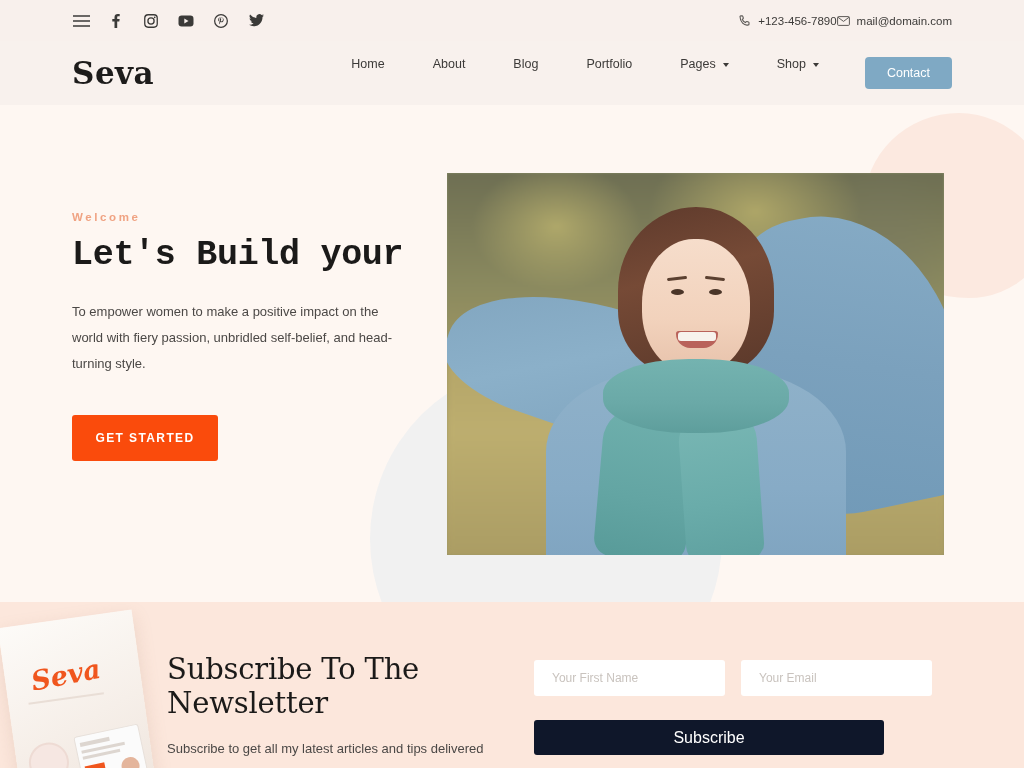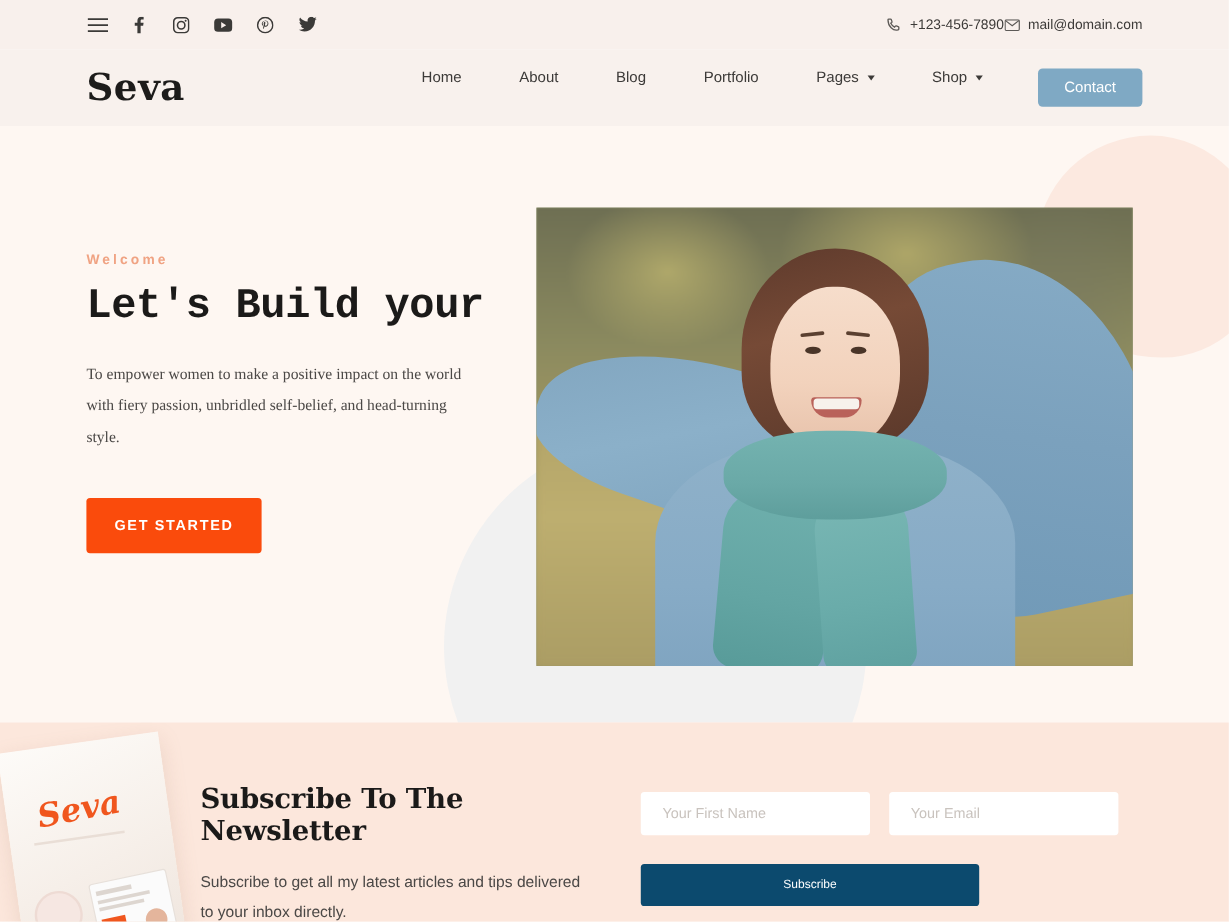--- a/index.html
+++ b/index.html
@@ -75,21 +75,21 @@
   .eyebrow{
     font-size:11.5px; color:#F0A383; letter-spacing:2.6px; font-weight:600;
     margin-bottom:10px;
   }
   .hero-h1{
     font-family:Liberation Mono, monospace;
     font-size:35px; line-height:1.26; color:#1b1a19; font-weight:700;
     letter-spacing:-0.3px; margin-bottom:22px;
   }
   .hero-p{
-    font-size:13px; line-height:2.0; color:#4b4846; width:330px;font-family:Liberation Serif, serif;
+    font-size:13px; line-height:2.0; color:#4b4846; width:330px;
   }
   .btn-started{
     margin-top:38px; background:#FA4B0C; color:#fff; border:none;
     font-size:12px; letter-spacing:1.4px; font-weight:600;
     font-family:"Liberation Sans", sans-serif;
     width:146px; height:46px; border-radius:3px; cursor:pointer;
   }
 
   .hero-photo{
     position:absolute; left:447px; top:68px; width:497px; height:382px;
@@ -205,36 +205,36 @@
   }
   .mag-tab i{ position:absolute; display:block; background:#ddd6d0; }
   .mag-tab .r1{ left:4px; top:6px; width:30px; height:4px; }
   .mag-tab .r2{ left:4px; top:14px; width:44px; height:3px; }
   .mag-tab .r3{ left:4px; top:20px; width:38px; height:3px; }
   .mag-tab .sw{ left:4px; top:30px; width:20px; height:14px; background:#F0561E; }
   .mag-tab .av{ left:40px; top:30px; width:18px; height:18px; border-radius:50%; background:#e4b59c; }
 
   .news-text{ position:absolute; left:167px; top:50px; width:330px; }
   .news-h{
-    font-family:"DejaVu Serif", serif; font-size:23px; font-weight:700;
+    font-family:"DejaVu Serif", serif; font-size:29px; font-weight:400;
     color:#1b1a19; margin-bottom:16px; letter-spacing:-0.2px;
   }
   .news-p{ font-size:13px; line-height:1.95; color:#4b4846; }
 
   .news-form{ position:absolute; left:534px; top:58px; width:318px; }
   .row{ display:flex; gap:16px; }
   .row input{
     flex:1; height:36px; border:none; background:#FFFFFF; border-radius:3px;
     padding:0 18px; font-size:12px; color:#3c3a38;
     font-family:"Liberation Sans", sans-serif; outline:none;
   }
   .row input::placeholder{ color:#c9c3be; }
   .btn-subscribe{
-    margin-top:24px; width:282px; height:35px; background:#0c4a6e; color:#fff;
-    border:none; border-radius:3px; font-size:10px; cursor:pointer;
+    margin-top:24px; width:350px; height:35px; background:#0f172a; color:#fff;
+    border:none; border-radius:3px; font-size:16px; cursor:pointer;
     font-family:"Liberation Sans", sans-serif;
   }
 </style>
 </head>
 <body>
 
 <div class="topbar">
   <div class="social">
     <span class="ic">
       <svg width="17" height="12" viewBox="0 0 17 12">

